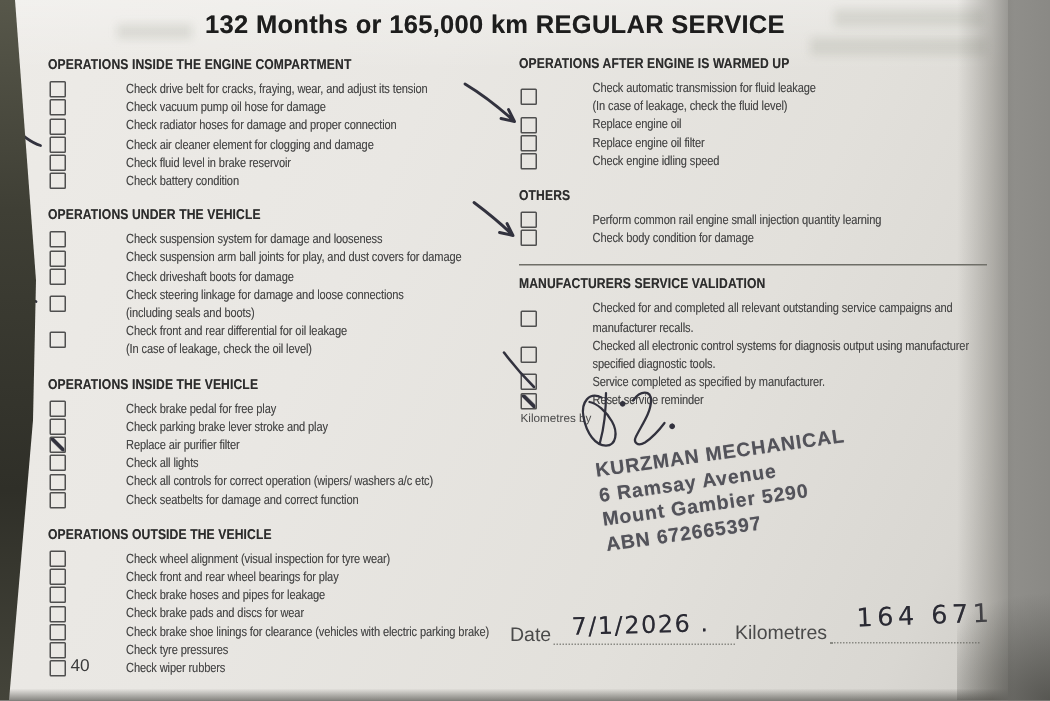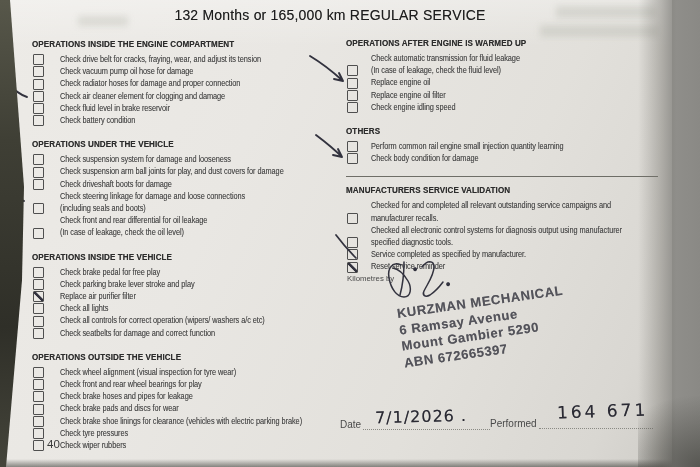--- a/index.html
+++ b/index.html
@@ -15,49 +15,49 @@
         clip-path:polygon(0 0,10px 0,24px 40%,22px 60%,6px 100%,0 100%);
         background:linear-gradient(to bottom,#57574a,#3f3f35 30%,#2f2f28 70%,#44443a);}
   .edge-right{position:absolute;left:638px;top:0;width:62px;height:467px;z-index:9;
         background:
           radial-gradient(130px 100px at 100% 100%, rgba(45,45,40,.55), rgba(45,45,40,0) 72%),
           linear-gradient(to right, rgba(120,118,112,0) 0%, rgba(120,118,112,.45) 38%, #8f8e8a 62%, #8a8985 100%);}
   .edge-bottom{position:absolute;left:0;bottom:0;width:672px;height:8px;z-index:8;
         background:linear-gradient(to top, rgba(35,35,30,.5), rgba(35,35,30,0));}
   
   .title{position:absolute;left:0;top:7px;width:660px;text-align:center;
-         font-size:14px;font-weight:normal;color:#1d1d1d;letter-spacing:.2px;
+         font-size:17px;font-weight:bold;color:#1d1d1d;letter-spacing:.2px;
          text-shadow:0 0 .4px rgba(30,30,30,.5);}
   .col{position:absolute;color:#464646;}
   #col-left{left:32px;top:38px;width:310px;}
   #col-right{left:346px;top:37px;width:312px;}
   .section{margin-bottom:12px;}
   .sec-header{font-size:9.5px;font-weight:bold;color:#2c2c2c;letter-spacing:.1px;
               white-space:nowrap;transform:scaleX(.85);transform-origin:0 50%;
               margin-bottom:4px;text-shadow:0 0 .3px rgba(40,40,40,.5);}
-  .item{display:flex;align-items:flex-end;min-height:12.2px;line-height:12.2px;}
+  .item{display:flex;align-items:center;min-height:12.2px;line-height:12.2px;gap:24px;}
   .checkbox{flex:none;width:9px;height:9px;border:1.3px solid #4f4f4f;border-radius:1px;
             margin:1px 13px 0 1px;background:transparent;position:relative;}
   #col-left .checkbox{margin-right:16px;}
   .checkbox.checked{background-image:linear-gradient(45deg, transparent 38%, #32323e 44%, #32323e 58%, transparent 64%);}
   .item-text{flex:none;font-size:8.8px;letter-spacing:-.1px;color:#474747;
              transform:scaleX(.84);transform-origin:0 0;
              text-shadow:0 0 .3px rgba(70,70,70,.45);}
   #col-left .item-text{width:360px;}
   #col-right .item-text{width:330px;}
   .note{display:block;}
   .divider{height:1px;background:#595952;opacity:.85;margin:5px 0 7px 0;width:100%;}
   .page-number{position:absolute;left:35px;top:438px;font-size:11.5px;color:#3a3a3a;padding-left:12px;}
   
   .performed{position:absolute;left:347px;top:274px;font-size:7.8px;color:#4a4a4a;}
   .stamp{position:absolute;left:396px;top:306px;transform:rotate(-8deg);transform-origin:0 0;
          color:#53535a;font-weight:bold;font-size:13px;line-height:16.5px;letter-spacing:.6px;
          text-shadow:0 0 .5px rgba(80,80,90,.55);white-space:nowrap;}
   .field{position:absolute;display:flex;align-items:flex-end;}
-  .field-label{font-size:10px;color:#4a4a4a;padding-right:2px;}
+  .field-label{font-size:13px;color:#4a4a4a;padding-right:2px;}
   .dotline{flex:1;border-bottom:1px dotted #8a8a84;position:relative;height:1px;}
   .hand{position:absolute;font-family:"DejaVu Sans",sans-serif;color:#2a2a33;
         text-shadow:0 0 .4px rgba(40,40,55,.5);white-space:nowrap;}
   .hand-date{left:12px;bottom:3px;font-size:16px;transform:rotate(-1.5deg);letter-spacing:1px;}
   .hand-km{left:18px;bottom:7px;font-size:17px;transform:rotate(-2deg);letter-spacing:3px;}
   #date-field{left:340px;top:405px;width:150px;height:25px;}
   #km-field{left:490px;top:404px;width:163px;height:25px;}
   
   .ghost{position:absolute;background:rgba(118,124,108,.16);filter:blur(3px);border-radius:2px;}
   .pen-overlay{position:absolute;left:0;top:0;width:672px;height:467px;z-index:5;}
@@ -248,21 +248,21 @@
     </div>
 
     <div class="field" id="date-field">
       <span class="field-label">Date</span>
       <span class="dotline">
         <span class="hand hand-date">7/1/2026 .</span>
       </span>
     </div>
 
     <div class="field" id="km-field">
-      <span class="field-label">Performed</span>
+      <span class="field-label">Kilometres</span>
       <span class="dotline">
         <span class="hand hand-km">164 671</span>
       </span>
     </div>
 
     <div class="page-number">40</div>
 
     <svg class="pen-overlay" viewBox="0 0 672 467">
       <g stroke="#32323e" fill="none" stroke-linecap="round">
         <path d="M310,56 C320,62 332,71 343,81 M343,81 L334,79 M343,81 L339,73" stroke-width="1.9"></path>

